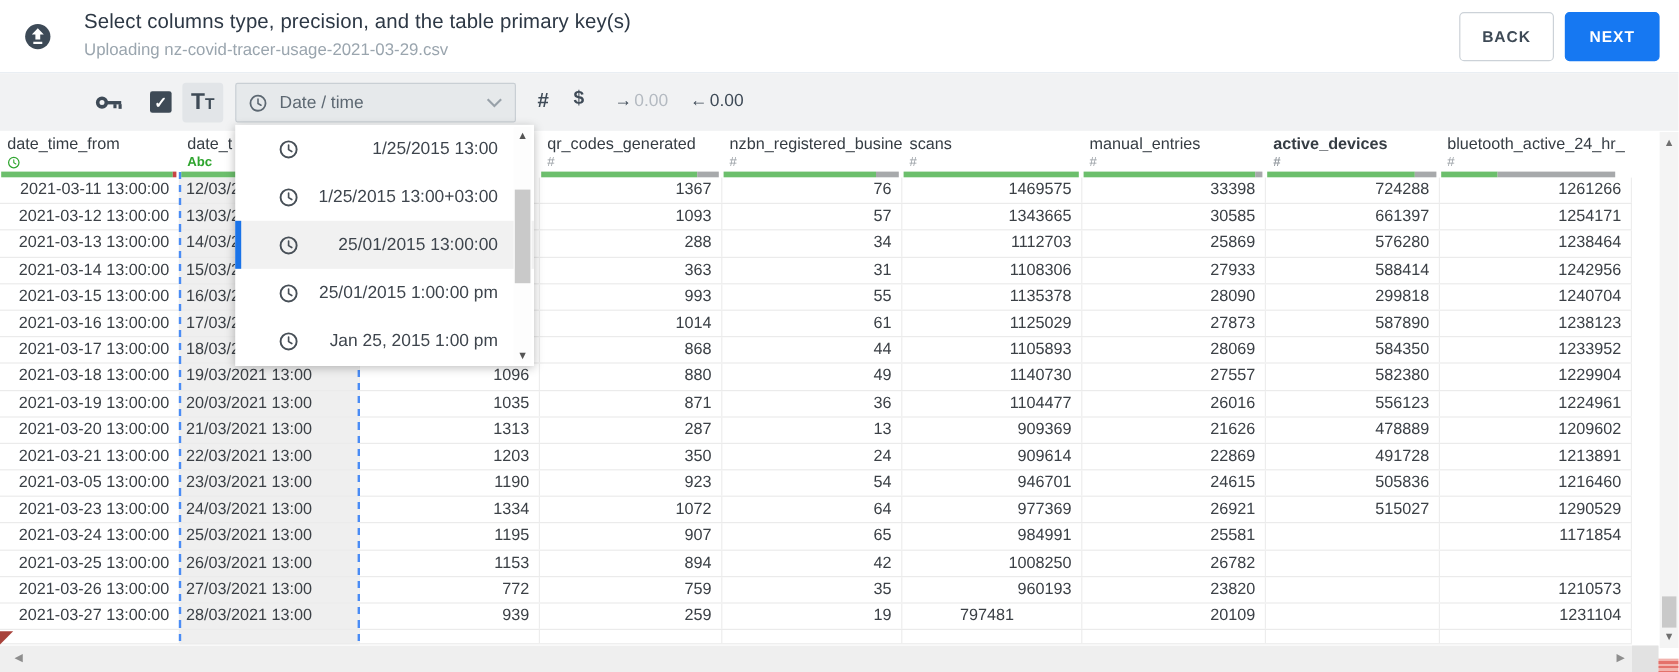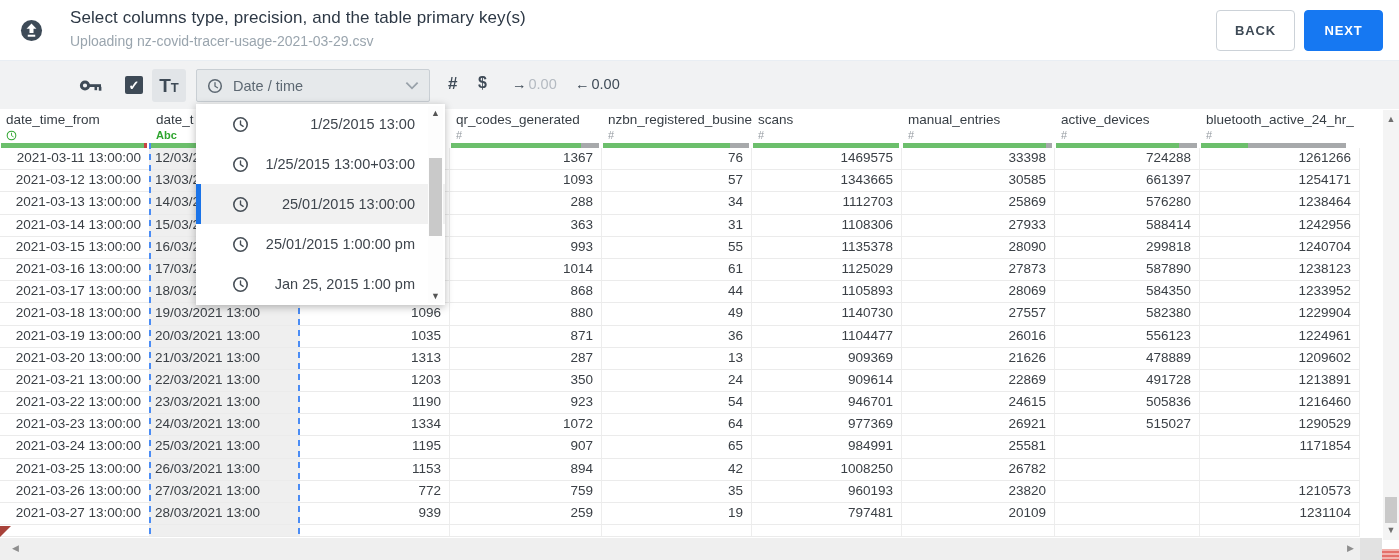--- a/index.html
+++ b/index.html
@@ -184,21 +184,21 @@
         </div>
       </div>
       <div class="hcell" style="width: 153px;">
         <div class="hname">manual_entries</div>
         <div class="htype hash">#</div>
         <div class="qbar">
           <span style="width: 96%; background: rgb(108, 191, 108);"></span>
           <span style="width: 4%; background: rgb(167, 169, 171);"></span>
         </div>
       </div>
-      <div class="hcell" style="width: 145px;">
+      <div class="hcell" style="width: 145px; font-weight: bold;">
         <div class="hname">active_devices</div>
         <div class="htype hash">#</div>
         <div class="qbar">
           <span style="width: 87%; background: rgb(108, 191, 108);"></span>
           <span style="width: 13%; background: rgb(167, 169, 171);"></span>
         </div>
       </div>
       <div class="hcell" style="width: 160px;">
         <div class="hname">bluetooth_active_24_hr_</div>
         <div class="htype hash">#</div>
@@ -324,21 +324,21 @@
         <div class="tcell al" style="width: 150px;">22/03/2021 13:00</div>
         <div class="tcell ar" style="width: 150px;">1203</div>
         <div class="tcell ar" style="width: 152px;">350</div>
         <div class="tcell ar" style="width: 150px;">24</div>
         <div class="tcell ar" style="width: 150px;">909614</div>
         <div class="tcell ar" style="width: 153px;">22869</div>
         <div class="tcell ar" style="width: 145px;">491728</div>
         <div class="tcell ar" style="width: 160px;">1213891</div>
       </div>
       <div class="trow">
-        <div class="tcell ar" style="width: 150px;">2021-03-22 13:00:00</div>
+        <div class="tcell ar" style="width: 150px;">2021-03-05 13:00:00</div>
         <div class="tcell al" style="width: 150px;">23/03/2021 13:00</div>
         <div class="tcell ar" style="width: 150px;">1190</div>
         <div class="tcell ar" style="width: 152px;">923</div>
         <div class="tcell ar" style="width: 150px;">54</div>
         <div class="tcell ar" style="width: 150px;">946701</div>
         <div class="tcell ar" style="width: 153px;">24615</div>
         <div class="tcell ar" style="width: 145px;">505836</div>
         <div class="tcell ar" style="width: 160px;">1216460</div>
       </div>
       <div class="trow">
@@ -384,21 +384,21 @@
         <div class="tcell ar" style="width: 153px;">23820</div>
         <div class="tcell ar" style="width: 145px;"></div>
         <div class="tcell ar" style="width: 160px;">1210573</div>
       </div>
       <div class="trow">
         <div class="tcell ar" style="width: 150px;">2021-03-27 13:00:00</div>
         <div class="tcell al" style="width: 150px;">28/03/2021 13:00</div>
         <div class="tcell ar" style="width: 150px;">939</div>
         <div class="tcell ar" style="width: 152px;">259</div>
         <div class="tcell ar" style="width: 150px;">19</div>
-        <div class="tcell ar" style="width: 150px;">797481</div>
+        <div class="tcell ar" style="width: 150px; text-align: center;">797481</div>
         <div class="tcell ar" style="width: 153px;">20109</div>
         <div class="tcell ar" style="width: 145px;"></div>
         <div class="tcell ar" style="width: 160px;">1231104</div>
       </div>
       <div class="trow empty">
         <div class="tcell ar" style="width: 150px;"></div>
         <div class="tcell al" style="width: 150px;"></div>
         <div class="tcell ar" style="width: 150px;"></div>
         <div class="tcell ar" style="width: 152px;"></div>
         <div class="tcell ar" style="width: 150px;"></div>

